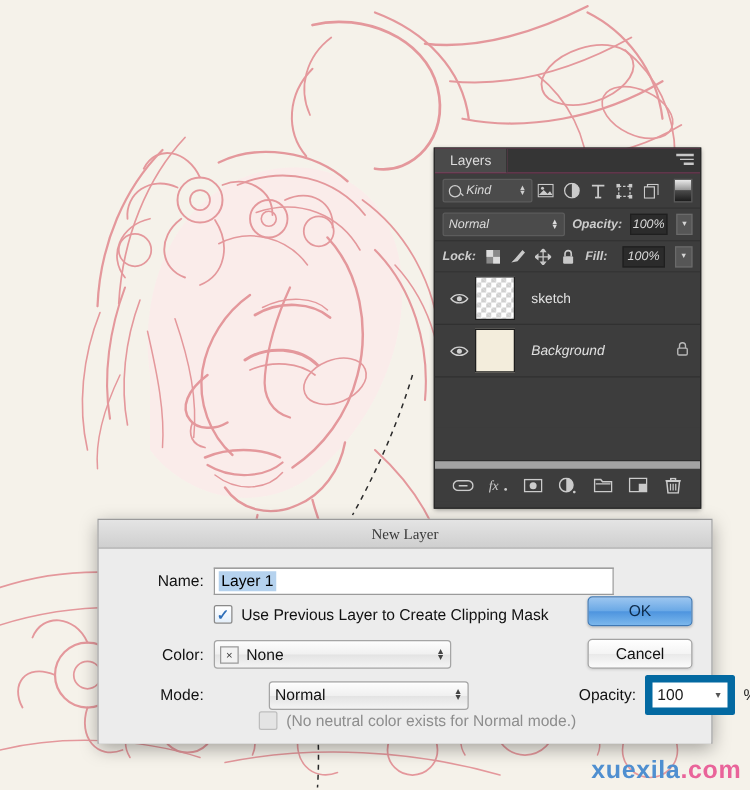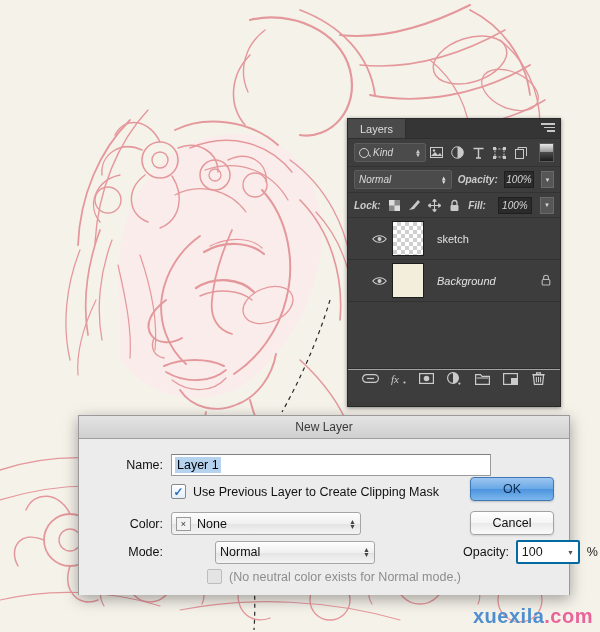--- a/index.html
+++ b/index.html
@@ -70,59 +70,59 @@
     width:13px;height:15px;background:#565656;border:1px solid #6a6a6a;
     display:flex;align-items:center;justify-content:center;font-size:6px;color:#d5d5d5;margin-left:1px;
   }
 
   .lp-lockrow{height:24px;border-bottom:1px solid #333;gap:7px;}
   .lockicon{width:14px;height:14px;display:flex;align-items:center;justify-content:center;color:#c9c9c9;}
 
   .lp-list{height:124px;background:#3d3d3d;overflow:hidden;}
   .layer-row{
     height:41px;display:flex;align-items:center;
-    border-bottom:1px solid #313131;padding-left:20px;
+    border-bottom:1px solid #313131;padding-left:8px;
   }
   .layer-row.selected{background:#55637a;}
   .eye{width:22px;display:flex;align-items:center;justify-content:center;}
   .thumb{
     width:30px;height:33px;border:1px solid #1e1e1e;
     background-color:#fff;
     background-image:
       linear-gradient(45deg,#cfcfcf 25%,transparent 25%,transparent 75%,#cfcfcf 75%),
       linear-gradient(45deg,#cfcfcf 25%,transparent 25%,transparent 75%,#cfcfcf 75%);
     background-size:8px 8px;background-position:0 0,4px 4px;
     margin-left:2px;
   }
   .thumb.framed{outline:2px solid #ffffff;outline-offset:1px;}
   .thumb.bg{background-image:none;background-color:#f3eddc;}
   .layer-name{margin-left:13px;font-size:11px;color:#e2e2e2;}
   .layer-name.italic{font-style:italic;}
   .lockbadge{margin-left:auto;margin-right:9px;color:#b9b9b9;}
 
   .lp-blank{height:26px;background:#3d3d3d;border-bottom:1px solid #2e2e2e;}
   .lp-bottom{
-    height:26px;background:#3d3d3d;border-top:1px solid #a3a3a3;
-    display:flex;justify-content:space-around;padding:0 8px;
+    height:26px;background:#3d3d3d;border-top:6px solid #a3a3a3;
+    display:flex;align-items:center;justify-content:space-around;padding:0 8px;
   }
   .bicon{width:17px;height:17px;display:flex;align-items:center;justify-content:center;color:#cbcbcb;}
 
   
   #new-layer-dialog{
     position:absolute;left:78px;top:415px;width:490px;height:178px;
     background:#ececec;border:1px solid #9a9a9a;
     box-shadow:0 4px 14px rgba(0,0,0,.35);
     font-size:12px;color:#1a1a1a;
   }
   .dlg-title{
     height:22px;
     background:linear-gradient(to bottom,#e4e4e4 0%,#cfcfcf 100%);
     border-bottom:1px solid #9f9f9f;
     display:flex;align-items:center;justify-content:center;
-    font-size:12px;color:#3a3a3a;
+    font-size:12px;color:#3a3a3a;font-family:Liberation Serif, serif;
   }
   .dlg-body{position:relative;height:156px;background:#ececec;}
 
   .frow{display:flex;align-items:center;position:absolute;}
   .flabel{font-size:12.5px;color:#111;text-align:right;}
 
   #name-row{left:12px;top:15px;}
   #name-row .flabel{width:72px;}
   .textfield{
     margin-left:8px;width:312px;height:20px;background:#fff;
@@ -161,21 +161,21 @@
   #color-pop{width:180px;}
   #mode-pop{width:150px;}
   .nonebadge{
     width:13px;height:12px;border:1px solid #9a9a9a;background:#f2f2f2;
     display:flex;align-items:center;justify-content:center;
     font-size:9px;color:#333;margin-right:6px;
   }
   .opacity-wrap{display:flex;align-items:center;margin-left:44px;}
   .opacity-label{font-size:12.5px;color:#111;margin-right:7px;}
   .opacity-box{
-    width:52px;height:20px;background:#fff;border:2px solid #0369a1;border-radius:2px;
+    width:52px;height:20px;background:#fff;border:6px solid #0369a1;border-radius:2px;
     display:flex;align-items:center;padding:0 4px;font-size:12.5px;
   }
   .opacity-box .caret{margin-left:auto;font-size:7px;color:#555;}
   .pct{margin-left:7px;font-size:12.5px;}
 
   .dbtn{
     position:absolute;width:82px;height:22px;border-radius:4px;
     display:flex;align-items:center;justify-content:center;
     font-size:12.5px;
   }

